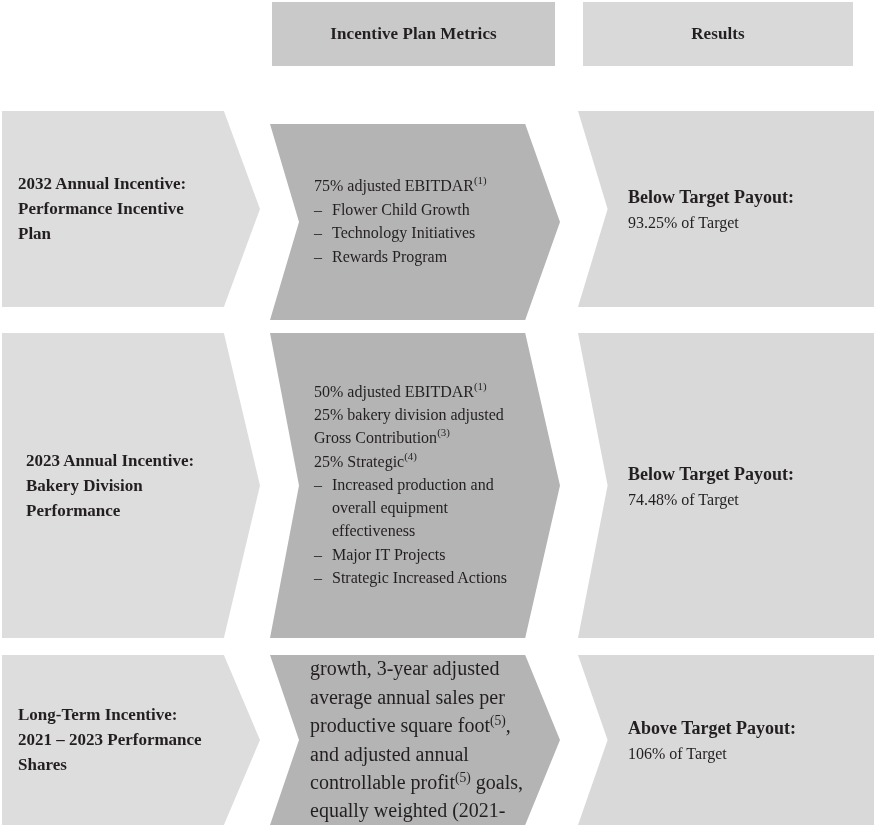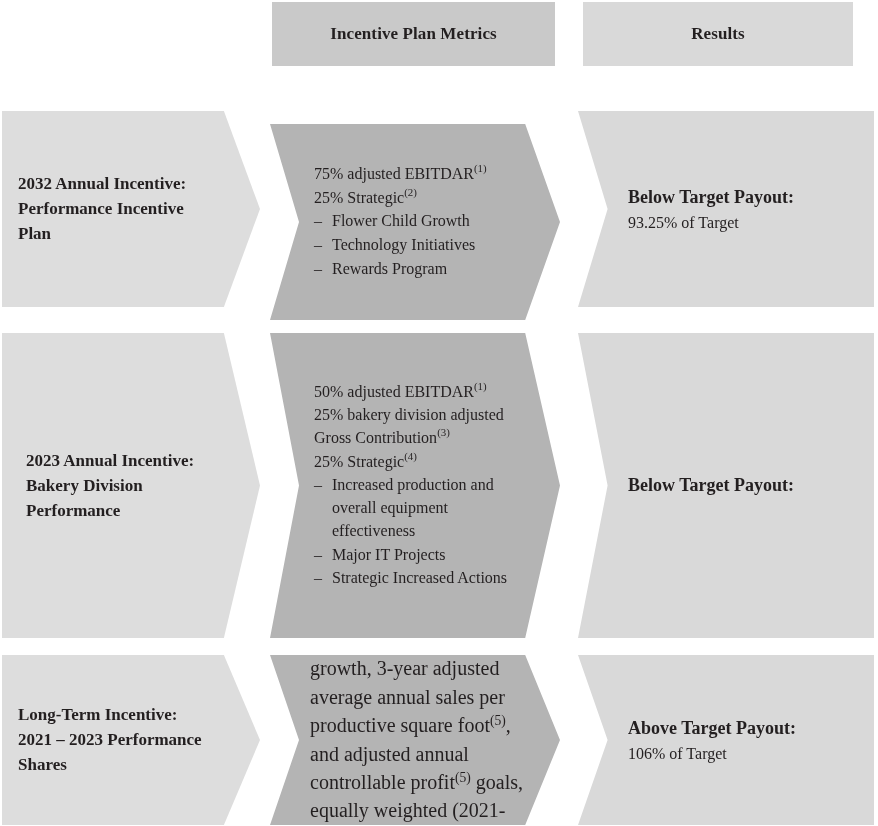--- a/index.html
+++ b/index.html
@@ -144,23 +144,20 @@
 
   <div class="chev chev-left" style="left:2px; top:111px; width:258px; height:196px;">
     <div class="chev-inner row-title" style="top:50%; transform:translateY(-50%);">2032 Annual Incentive: Performance Incentive Plan</div>
   </div>
 
   <div class="chev chev-mid" style="left:270px; top:124px; width:290px; height:196px;">
     <div class="chev-inner metrics-body" style="top:50%; transform:translateY(-50%);">
       <div class="line">
         <span>75% adjusted EBITDAR</span><sup>(1)</sup>
       </div>
-      <div class="line">
-        <span>25% Strategic</span><sup>(2)</sup>
-      </div>
       <ul>
         <li>
           <span class="dash">–</span>
           <span>Flower Child Growth</span>
         </li>
         <li>
           <span class="dash">–</span>
           <span>Technology Initiatives</span>
         </li>
         <li>
@@ -206,20 +203,21 @@
           <span class="dash">–</span>
           <span>Strategic Increased Actions</span>
         </li>
       </ul>
     </div>
   </div>
 
   <div class="chev chev-right" style="left:578px; top:333px; width:296px; height:305px;">
     <div class="chev-inner results-body" style="top:50%; transform:translateY(-50%);">
       <div class="results-label">Below Target Payout:</div>
+      <div>74.48% of Target</div>
     </div>
   </div>
 
   <div class="chev chev-left" style="left:2px; top:655px; width:258px; height:170px;">
     <div class="chev-inner row-title" style="top:50%; transform:translateY(-50%);">Long-Term Incentive: 2021 – 2023 Performance Shares</div>
   </div>
 
   <div class="chev chev-mid" style="left:270px; top:655px; width:290px; height:170px;">
     <div class="chev-inner metrics-body" style="top:50%; transform:translateY(-50%); padding-left:40px; padding-right:22px;">
       <div class="paragraph">

